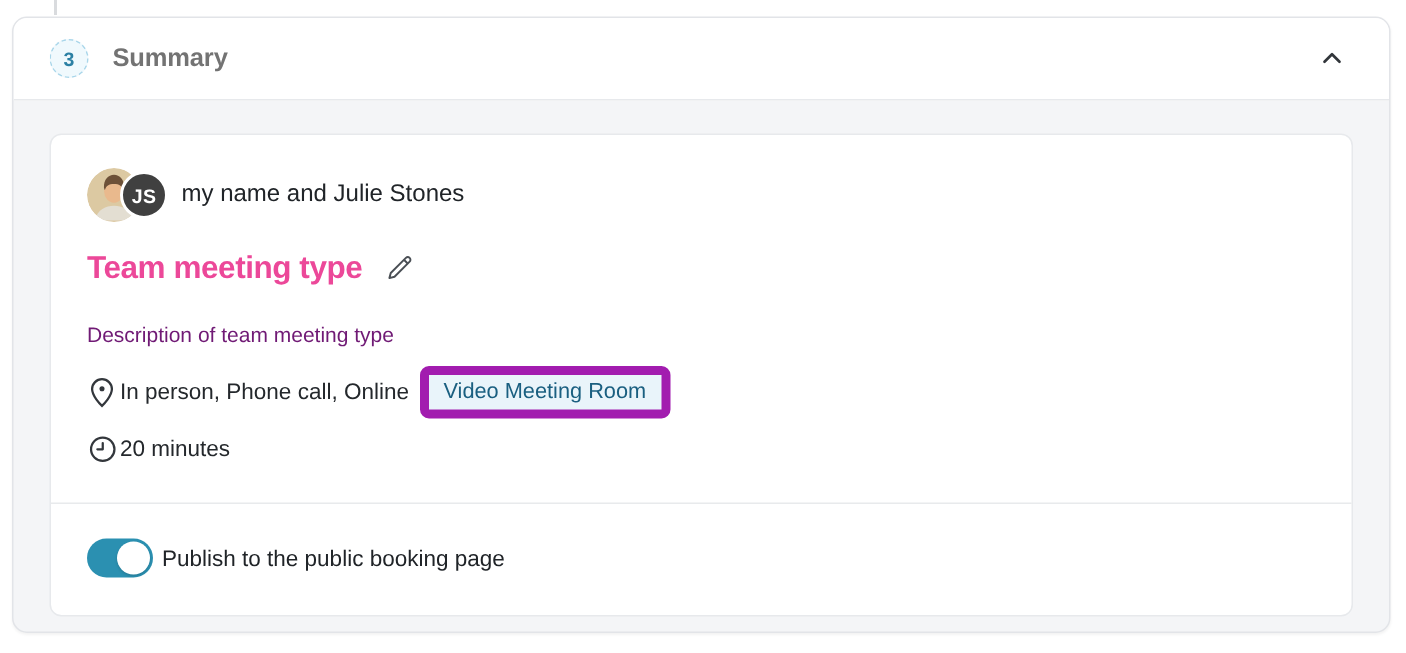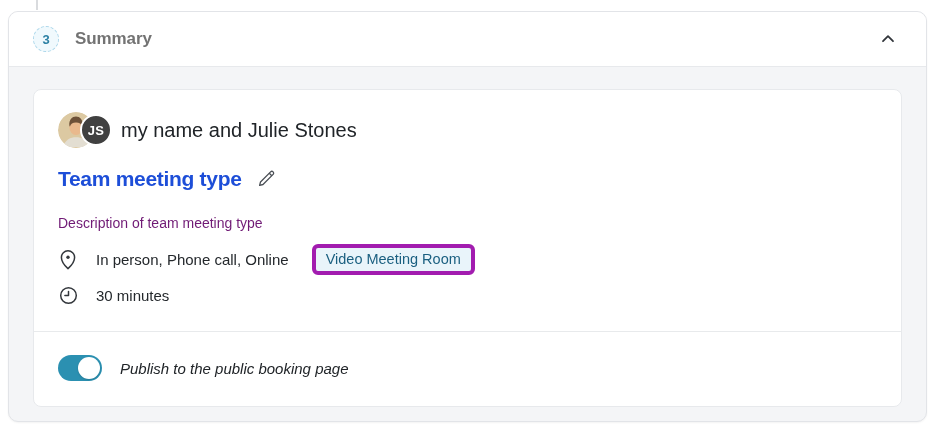--- a/index.html
+++ b/index.html
@@ -67,56 +67,56 @@
     margin-left: -14px;
     border-radius: 50%;
     border: 2px solid #ffffff;
     background: #404040;
     color: #ffffff; font-size: 13px; font-weight: 700;
     display: flex; align-items: center; justify-content: center;
     letter-spacing: 0.2px;
   }
   .participants-label {
     margin-left: 9px;
-    font-size: 20px; font-weight: 500; color: #202428;
+    font-size: 16px; font-weight: 500; color: #202428;
   }
 
   .title-row { display: flex; align-items: center; gap: 13px; margin-bottom: 24px; }
   .meeting-title {
-    font-size: 21px; font-weight: 700; color: #1d4ed8;
+    font-size: 21px; font-weight: 700; color: #ec4899;
     letter-spacing: -0.3px; margin: 0;
   }
   .edit-btn {
     background: none; border: none; padding: 0; cursor: pointer;
     width: 22px; height: 22px;
     display: flex; align-items: center; justify-content: center;
   }
 
   .description { font-size: 14px; color: #701a75; margin: 0 0 13px; }
 
   .info-row {
-    display: flex; align-items: center; gap: 18px;
+    display: flex; align-items: center; gap: 2px;
     margin-top: 11px;
     font-size: 15px; color: #24282c;
   }
   .info-icon { width: 20px; display: flex; justify-content: center; flex: 0 0 20px; }
   .badge {
     margin-left: 5px;
     background: #e9f4fa;
-    border: 4px solid #a21caf;
+    border: 6px solid #a21caf;
     color: #1a5f80;
     border-radius: 6px;
     padding: 3px 10px 4px;
     font-size: 14.5px; font-weight: 500;
     cursor: pointer;
   }
 
   .divider { height: 1px; background: #e8eaec; }
 
-  .toggle-row { display: flex; align-items: center; gap: 18px; padding: 23px 24px 25px; font-style: italic; }
+  .toggle-row { display: flex; align-items: center; gap: 6px; padding: 23px 24px 25px; }
   .toggle {
     width: 44px; height: 26px; flex: 0 0 44px;
     border-radius: 13px;
     background: #2b90b1;
     position: relative;
     cursor: pointer;
     border: none; padding: 0;
   }
   .toggle-knob {
     position: absolute; top: 2px; right: 2px;
@@ -188,21 +188,21 @@
           <span class="badge">Video Meeting Room</span>
         </div>
 
         <div class="info-row">
           <span class="info-icon">
             <svg width="19" height="19" viewBox="0 0 19 19">
               <circle cx="9.5" cy="9.5" r="7.8" fill="none" stroke="#33373c" stroke-width="1.5"></circle>
               <path d="M9.5 5.4v4.1H5.9" fill="none" stroke="#33373c" stroke-width="1.5" stroke-linecap="round" stroke-linejoin="round"></path>
             </svg>
           </span>
-          <span>30 minutes</span>
+          <span>20 minutes</span>
         </div>
 
       </div>
 
       <div class="divider"></div>
 
       <div class="toggle-row">
         <button class="toggle" aria-checked="true" role="switch">
           <span class="toggle-knob"></span>
         </button>

